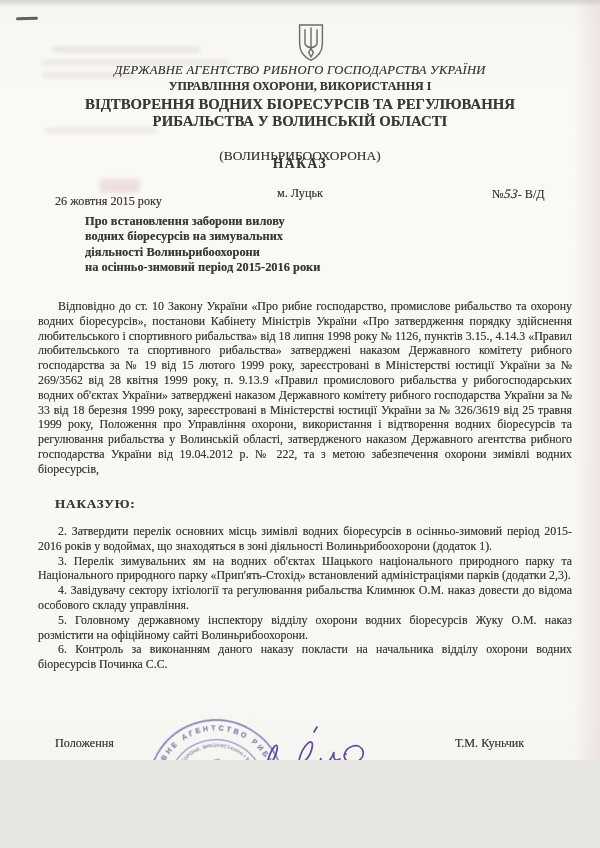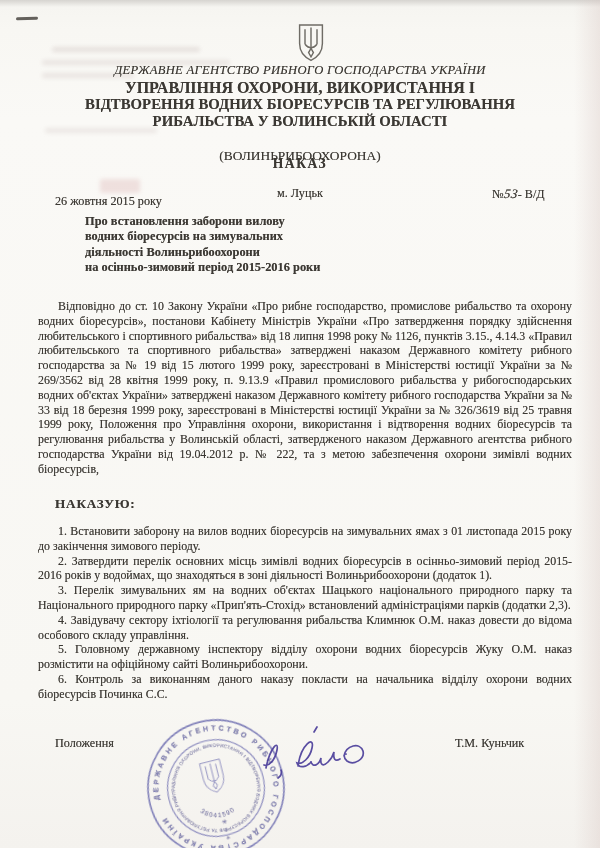--- a/index.html
+++ b/index.html
@@ -1,17 +1,17 @@
 <!DOCTYPE html>
 <html><head>
 <meta charset="utf-8">
 <style>
   html,body{margin:0;padding:0;background:#e8e6e2;}
   .page{
-    position:relative;width:600px;height:848px;overflow:hidden;
+    position:relative;width:600px;height:760px;overflow:hidden;
     background:
       linear-gradient(180deg,#d6d4d0 0px,#f6f5f1 7px,#f8f7f3 30px,#faf9f6 120px,#f8f7f3 700px,#f4f2ee 848px);
     font-family:"Liberation Serif","DejaVu Serif",serif;
     color:#3b3833;
   }
   .page *{box-sizing:border-box;}
   .edge-tint{position:absolute;top:0;right:0;width:26px;height:100%;
     background:linear-gradient(270deg,rgba(214,196,192,.35),rgba(214,196,192,0));pointer-events:none;}
   .artifact-dash{position:absolute;left:16px;top:17px;width:22px;height:3px;background:#4a4642;
     border-radius:2px;transform:rotate(-2deg);opacity:.85;}
@@ -20,21 +20,21 @@
   .g2{left:42px;top:60px;width:188px;height:5px;background:#c2b3b1;}
   .g3{left:42px;top:73px;width:92px;height:5px;background:#c2b3b1;}
   .g4{left:45px;top:128px;width:112px;height:5px;background:#c8bab8;}
   .g5{left:100px;top:179px;width:40px;height:14px;background:#d9aeae;opacity:.33;}
 
   .doc-text{text-shadow:0 0 .5px rgba(60,55,50,.55);}
 
   .emblem-top{position:absolute;left:296px;top:23px;width:30px;height:40px;}
   .hdr{position:absolute;left:0;width:600px;text-align:center;}
   .hdr-agency{top:63px;font-style:italic;font-size:12.6px;letter-spacing:.3px;}
-  .hdr-org1{top:79px;font-weight:bold;font-size:16px;}
+  .hdr-org1{top:79px;font-weight:bold;font-size:12px;}
   .hdr-org2{top:96px;font-weight:bold;font-size:14.8px;}
   .hdr-org3{top:113px;font-weight:bold;font-size:14.8px;}
   .hdr-short{top:148px;font-size:13.4px;}
   .doc-type{top:156px;font-weight:bold;font-size:13.6px;letter-spacing:1.5px;}
 
   .date-row{position:absolute;left:0;top:186px;width:600px;font-size:12.2px;}
   .date-row .date{position:absolute;left:55px;margin-top:8px;}
   .date-row .city{position:absolute;left:0;width:600px;text-align:center;}
   .date-row .num{position:absolute;left:492px;}
   .num-hand{font-style:italic;font-size:13px;letter-spacing:.5px;transform:skewX(-8deg);display:inline-block;}
@@ -100,21 +100,20 @@
     <div>водних біоресурсів  на зимувальних</div>
     <div>діяльності Волиньрибоохорони</div>
     <div>на осінньо-зимовий період 2015-2016 роки</div>
   </div>
 
   <div class="preamble">Відповідно до ст. 10 Закону України «Про рибне господарство, промислове рибальство та охорону водних біоресурсів», постанови Кабінету Міністрів України «Про затвердження порядку здійснення любительського і спортивного рибальства» від 18 липня 1998 року № 1126, пунктів 3.15., 4.14.3 «Правил любительського та спортивного рибальства» затверджені наказом Державного комітету рибного господарства  за № 19 від 15 лютого 1999 року,  зареєстровані в Міністерстві юстиції України за № 269/3562 від 28 квітня 1999 року, п. 9.13.9 «Правил промислового рибальства у рибогосподарських водних об'єктах України» затверджені наказом Державного комітету рибного господарства України за № 33 від 18 березня 1999 року, зареєстровані в Міністерстві юстиції України за  № 326/3619 від 25 травня 1999 року, Положення про Управління охорони, використання і відтворення водних біоресурсів та регулювання рибальства у Волинській області, затвердженого наказом Державного агентства рибного господарства України від 19.04.2012 р. № 222, та з метою забезпечення охорони зимівлі водних біоресурсів,</div>
 
   <div class="resolve">НАКАЗУЮ:</div>
 
   <div class="items">
-    <p>1. Встановити заборону на вилов водних біоресурсів на зимувальних ямах з 01 листопада 2015 року до закінчення зимового періоду.</p>
     <p>2. Затвердити перелік основних місць зимівлі водних біоресурсів в осінньо-зимовий період 2015-2016 років у водоймах, що знаходяться в зоні діяльності Волиньрибоохорони (додаток 1).</p>
     <p>3. Перелік зимувальних ям на водних об'єктах Шацького національного природного парку та Національного природного парку «Прип'ять-Стохід» встановлений адміністраціями парків (додатки 2,3).</p>
     <p>4. Завідувачу сектору іхтіології та регулювання рибальства Климнюк О.М. наказ довести до відома особового складу управління.</p>
     <p>5. Головному державному інспектору відділу охорони водних біоресурсів Жуку О.М. наказ розмістити на офіційному сайті Волиньрибоохорони.</p>
     <p>6. Контроль за виконанням даного наказу покласти на начальника відділу охорони водних біоресурсів Починка С.С.</p>
   </div>
 
   <div class="sig-row">
     <span class="pos">Положення</span>
     <span class="name">Т.М. Куньчик</span>

